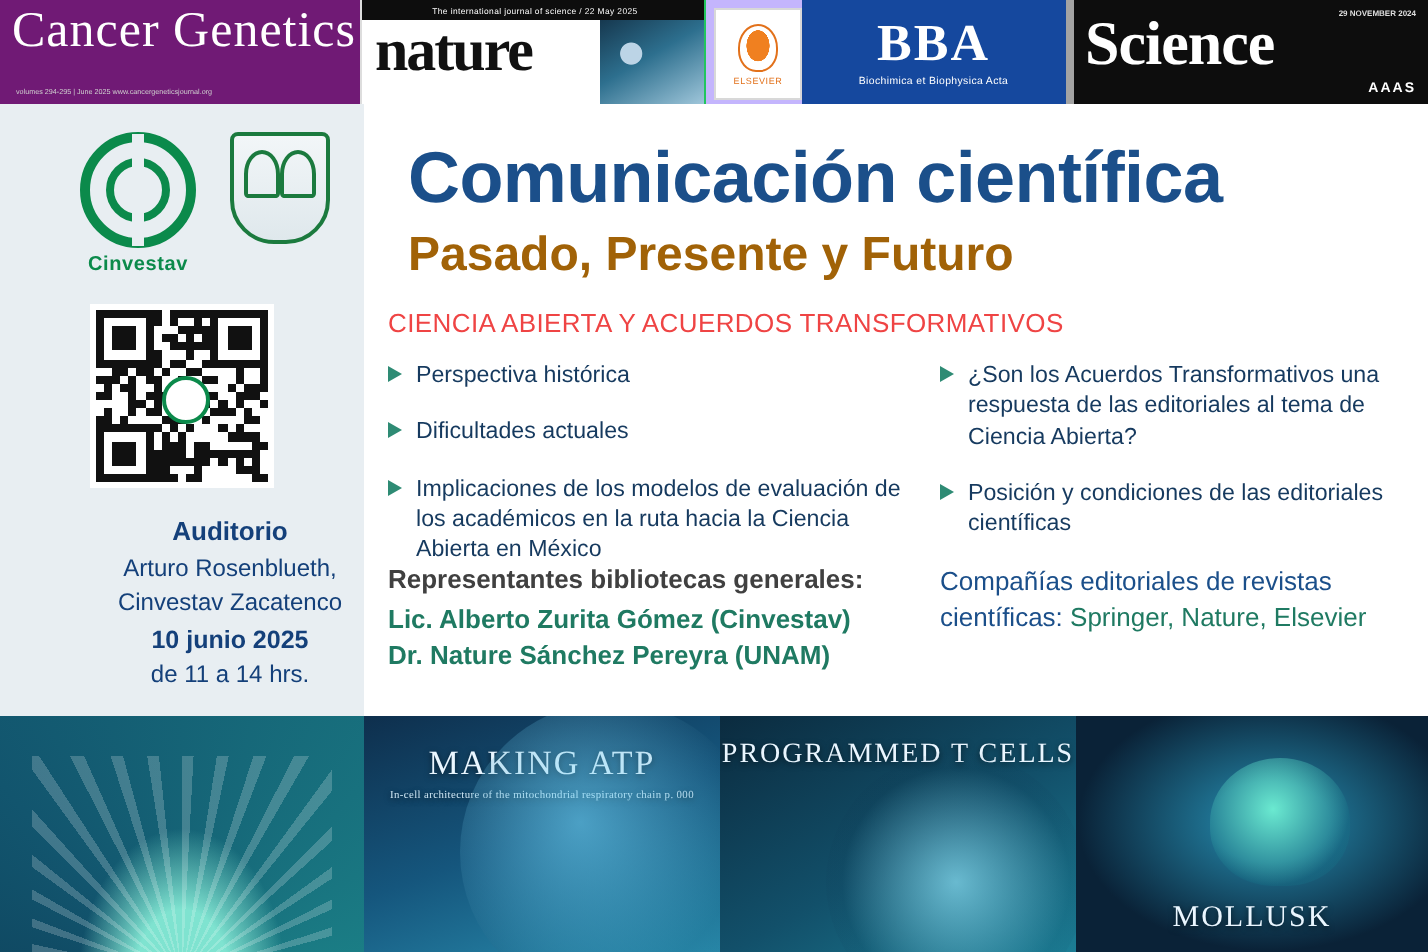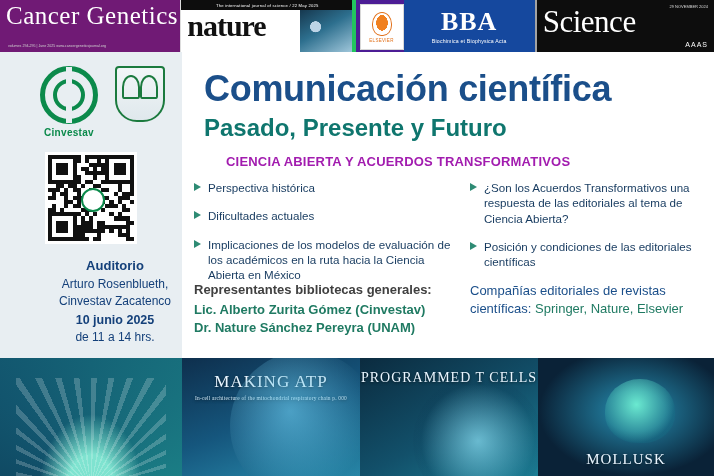--- a/index.html
+++ b/index.html
@@ -34,37 +34,37 @@
     position:absolute;left:6px;top:9px;
     font-family:"Liberation Serif",serif;font-weight:bold;font-size:30px;color:#111;letter-spacing:-1px;
   }
   .jr-nature .nat-img{
     position:absolute;right:0;top:10px;width:52px;height:42px;
     background:
       radial-gradient(circle at 30% 40%, #bcd4e6 0 12%, rgba(0,0,0,0) 13%),
       linear-gradient(150deg,#16384f 0%,#2d6f8e 45%,#9fc6da 100%);
   }
 
-  .jr-bba{width:181px;background:#4c1d95;border-left:4px solid #22c55e;}
+  .jr-bba{width:181px;background:#c4b5fd;border-left:1px solid #22c55e;}
   .jr-bba .els{
     position:absolute;left:4px;top:4px;width:42px;height:44px;
     border:1px solid #d8d8d8;background:#fff;
     display:flex;flex-direction:column;align-items:center;justify-content:center;gap:2px;
   }
   .jr-bba .els-tree{width:18px;height:22px;background:radial-gradient(ellipse at 50% 45%,#f08020 0 45%,#fff 46%);
     border:1px solid #e2711b;border-radius:50% 50% 45% 45%;}
   .jr-bba .els-name{font-size:4.5px;color:#e2711b;letter-spacing:.3px;}
   .jr-bba .bba-box{
     position:absolute;left:48px;top:0;right:0;height:52px;background:#15489e;color:#fff;
     display:flex;flex-direction:column;align-items:center;justify-content:center;
   }
   .jr-bba .bba-title{font-family:"Liberation Serif",serif;font-weight:bold;font-size:26px;letter-spacing:1px;line-height:1;}
   .jr-bba .bba-sub{font-size:5.2px;margin-top:3px;letter-spacing:.2px;}
 
-  .jr-sci{width:179px;background:#0d0d0d;color:#fff;border-left:2px solid #a3a3a3;}
+  .jr-sci{width:179px;background:#0d0d0d;color:#fff;border-left:4px solid #a3a3a3;font-weight:bold;}
   .jr-sci .sci-word{
     position:absolute;left:6px;top:4px;
     font-family:"Liberation Serif",serif;font-size:31px;color:#fff;letter-spacing:-.5px;
   }
   .jr-sci .sci-date{position:absolute;right:6px;top:4px;font-size:4px;color:#ddd;}
   .jr-sci .sci-aaas{position:absolute;right:6px;bottom:4px;font-size:7px;color:#fff;letter-spacing:1px;}
 
   
   .leftcol{position:absolute;left:0;top:52px;width:182px;height:306px;background:#e8eef2;}
   .logos{position:absolute;top:14px;left:0;width:206px;display:flex;justify-content:center;gap:16px;align-items:flex-start;}
@@ -94,25 +94,25 @@
   .venue .v-date{font-weight:bold;font-size:12.5px;}
 
   
   .main{position:absolute;left:182px;top:52px;width:532px;height:255px;background:#ffffff;padding:17px;}
   .h1{
     position:absolute;left:22px;top:16px;
     font-size:36px;font-weight:bold;color:#1b4f8a;letter-spacing:-.3px;
   }
   .h2{
     position:absolute;left:22px;top:62px;
-    font-size:24px;font-weight:bold;color:#0f766e;
+    font-size:24px;font-weight:bold;color:#a16207;
   }
   .h3{
     position:absolute;left:12px;top:102px;
-    font-size:13px;font-weight:bold;color:#a21caf;letter-spacing:.2px;margin-left:32px;
+    font-size:13px;font-weight:normal;color:#ef4444;letter-spacing:.2px;
   }
 
   .bullets{position:absolute;top:128px;font-size:11.6px;color:#163a5f;line-height:1.32;}
   .col-a{left:12px;width:258px;}
   .col-b{left:288px;width:236px;}
   .bullet{display:flex;gap:7px;margin-bottom:13px;}
   .bullet .tri{
     flex:0 0 auto;margin-top:3px;width:0;height:0;
     border-left:7px solid #2e8b74;border-top:4.5px solid transparent;border-bottom:4.5px solid transparent;
   }

